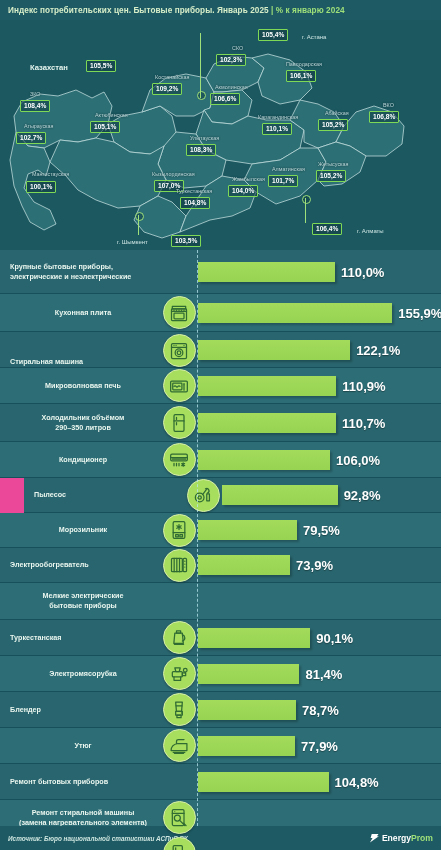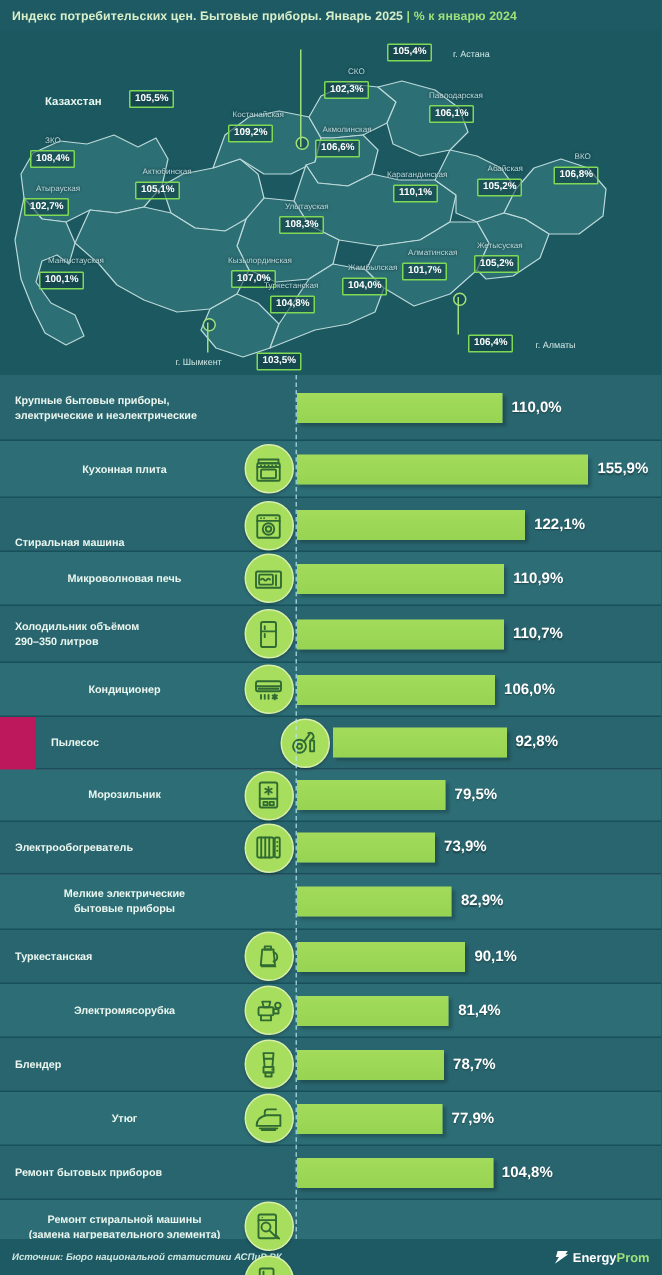--- a/index.html
+++ b/index.html
@@ -2,21 +2,21 @@
 <html><head>
 <meta charset="utf-8">
 <style>
   html,body{margin:0;padding:0;}
   body{
     width:441px;height:850px;overflow:hidden;
     background:#1f5f66;
     font-family:"Liberation Sans","DejaVu Sans",sans-serif;
     -webkit-font-smoothing:antialiased;
   }
-  #page{position:relative;width:441px;height:850px;overflow:hidden;background:#be185d;}
+  #page{position:relative;width:441px;height:850px;overflow:hidden;background:#ec4899;}
 
   
   .header{
     position:absolute;left:0;top:0;width:441px;height:20px;
     background:#1d5a63;
     display:flex;align-items:center;
   }
   .header .title{
     font-size:8.2px;font-weight:bold;color:#d8eec9;padding-left:8px;letter-spacing:.01em;
     white-space:nowrap;
@@ -87,21 +87,21 @@
   .iconcircle svg{display:block;}
   .barzone{position:relative;flex:1;height:100%;}
   .bar{
     position:absolute;left:0;top:50%;transform:translateY(-50%);
     height:20px;
     background:linear-gradient(180deg,#a3db5b 0%,#97d452 100%);
     box-shadow:2px 2px 2px rgba(0,0,0,.22);
   }
   .barval{
     position:absolute;top:50%;transform:translateY(-50%);
-    color:#ffffff;font-size:10px;font-weight:bold;white-space:nowrap;
+    color:#ffffff;font-size:13px;font-weight:bold;white-space:nowrap;
     text-shadow:0 1px 1px rgba(0,0,0,.35);
   }
   .axisline{
     position:absolute;left:197px;top:250px;width:0;height:576px;
     border-left:1px dashed #b9e7f0;opacity:.75;z-index:5;
   }
 
   
   .footer{
     position:absolute;left:0;top:826px;width:441px;height:24px;
@@ -272,21 +272,21 @@
               <path d="M18 9v8" stroke="#2f6b33" stroke-width="1.5" fill="none" stroke-linejoin="round" stroke-linecap="round"></path>
               <circle cx="18" cy="10.5" r=".7" fill="#2f6b33"></circle>
             </svg>
           </div>
         </div>
         <div class="barzone">
           <div class="bar" style="width: 138.181px;"></div>
           <div class="barval" style="left: 144.181px;">110,9%</div>
         </div>
       </div>
-      <div class="row norm" style="height: 38px;">
+      <div class="row norm" style="height: 38px; text-align: center;">
         <div class="rowlabel"><span>Холодильник объёмом</span><br><span>290–350 литров</span></div>
         <div class="iconcell">
           <div class="iconcircle">
             <svg width="20" height="20" viewBox="0 0 24 24">
               <rect x="6" y="2" width="12" height="20" rx="1.5" stroke="#2f6b33" stroke-width="1.5" fill="none" stroke-linejoin="round" stroke-linecap="round"></rect>
               <path d="M6 9.5h12" stroke="#2f6b33" stroke-width="1.5" fill="none" stroke-linejoin="round" stroke-linecap="round"></path>
               <path d="M9 5.3v2.4M9 11.5v2.6" stroke="#2f6b33" stroke-width="1.5" fill="none" stroke-linejoin="round" stroke-linecap="round"></path>
             </svg>
           </div>
         </div>
@@ -362,24 +362,20 @@
           </div>
         </div>
         <div class="barzone">
           <div class="bar" style="width: 92.0794px;"></div>
           <div class="barval" style="left: 98.0794px;">73,9%</div>
         </div>
       </div>
       <div class="row alt" style="height: 37px;">
         <div class="rowlabel"><span>Мелкие электрические</span><br><span>бытовые приборы</span></div>
         <div class="iconcell"></div>
-        <div class="barzone">
-          <div class="bar" style="width: 103.293px;"></div>
-          <div class="barval" style="left: 109.293px;">82,9%</div>
-        </div>
       </div>
       <div class="row norm" style="height: 36px;">
         <div class="rowlabel"><span>Туркестанская</span></div>
         <div class="iconcell">
           <div class="iconcircle">
             <svg width="20" height="20" viewBox="0 0 24 24">
               <path d="M7 6h9l1.2 12.5H5.8z" stroke="#2f6b33" stroke-width="1.5" fill="none" stroke-linejoin="round" stroke-linecap="round"></path>
               <path d="M16 8q3 1.2 3 4t-3 3.6" stroke="#2f6b33" stroke-width="1.5" fill="none" stroke-linejoin="round" stroke-linecap="round"></path>
               <path d="M6.5 19.5h11" stroke="#2f6b33" stroke-width="1.5" fill="none" stroke-linejoin="round" stroke-linecap="round"></path>
               <path d="M9 3.5h5v2.5H9z" stroke="#2f6b33" stroke-width="1.5" fill="none" stroke-linejoin="round" stroke-linecap="round"></path>

